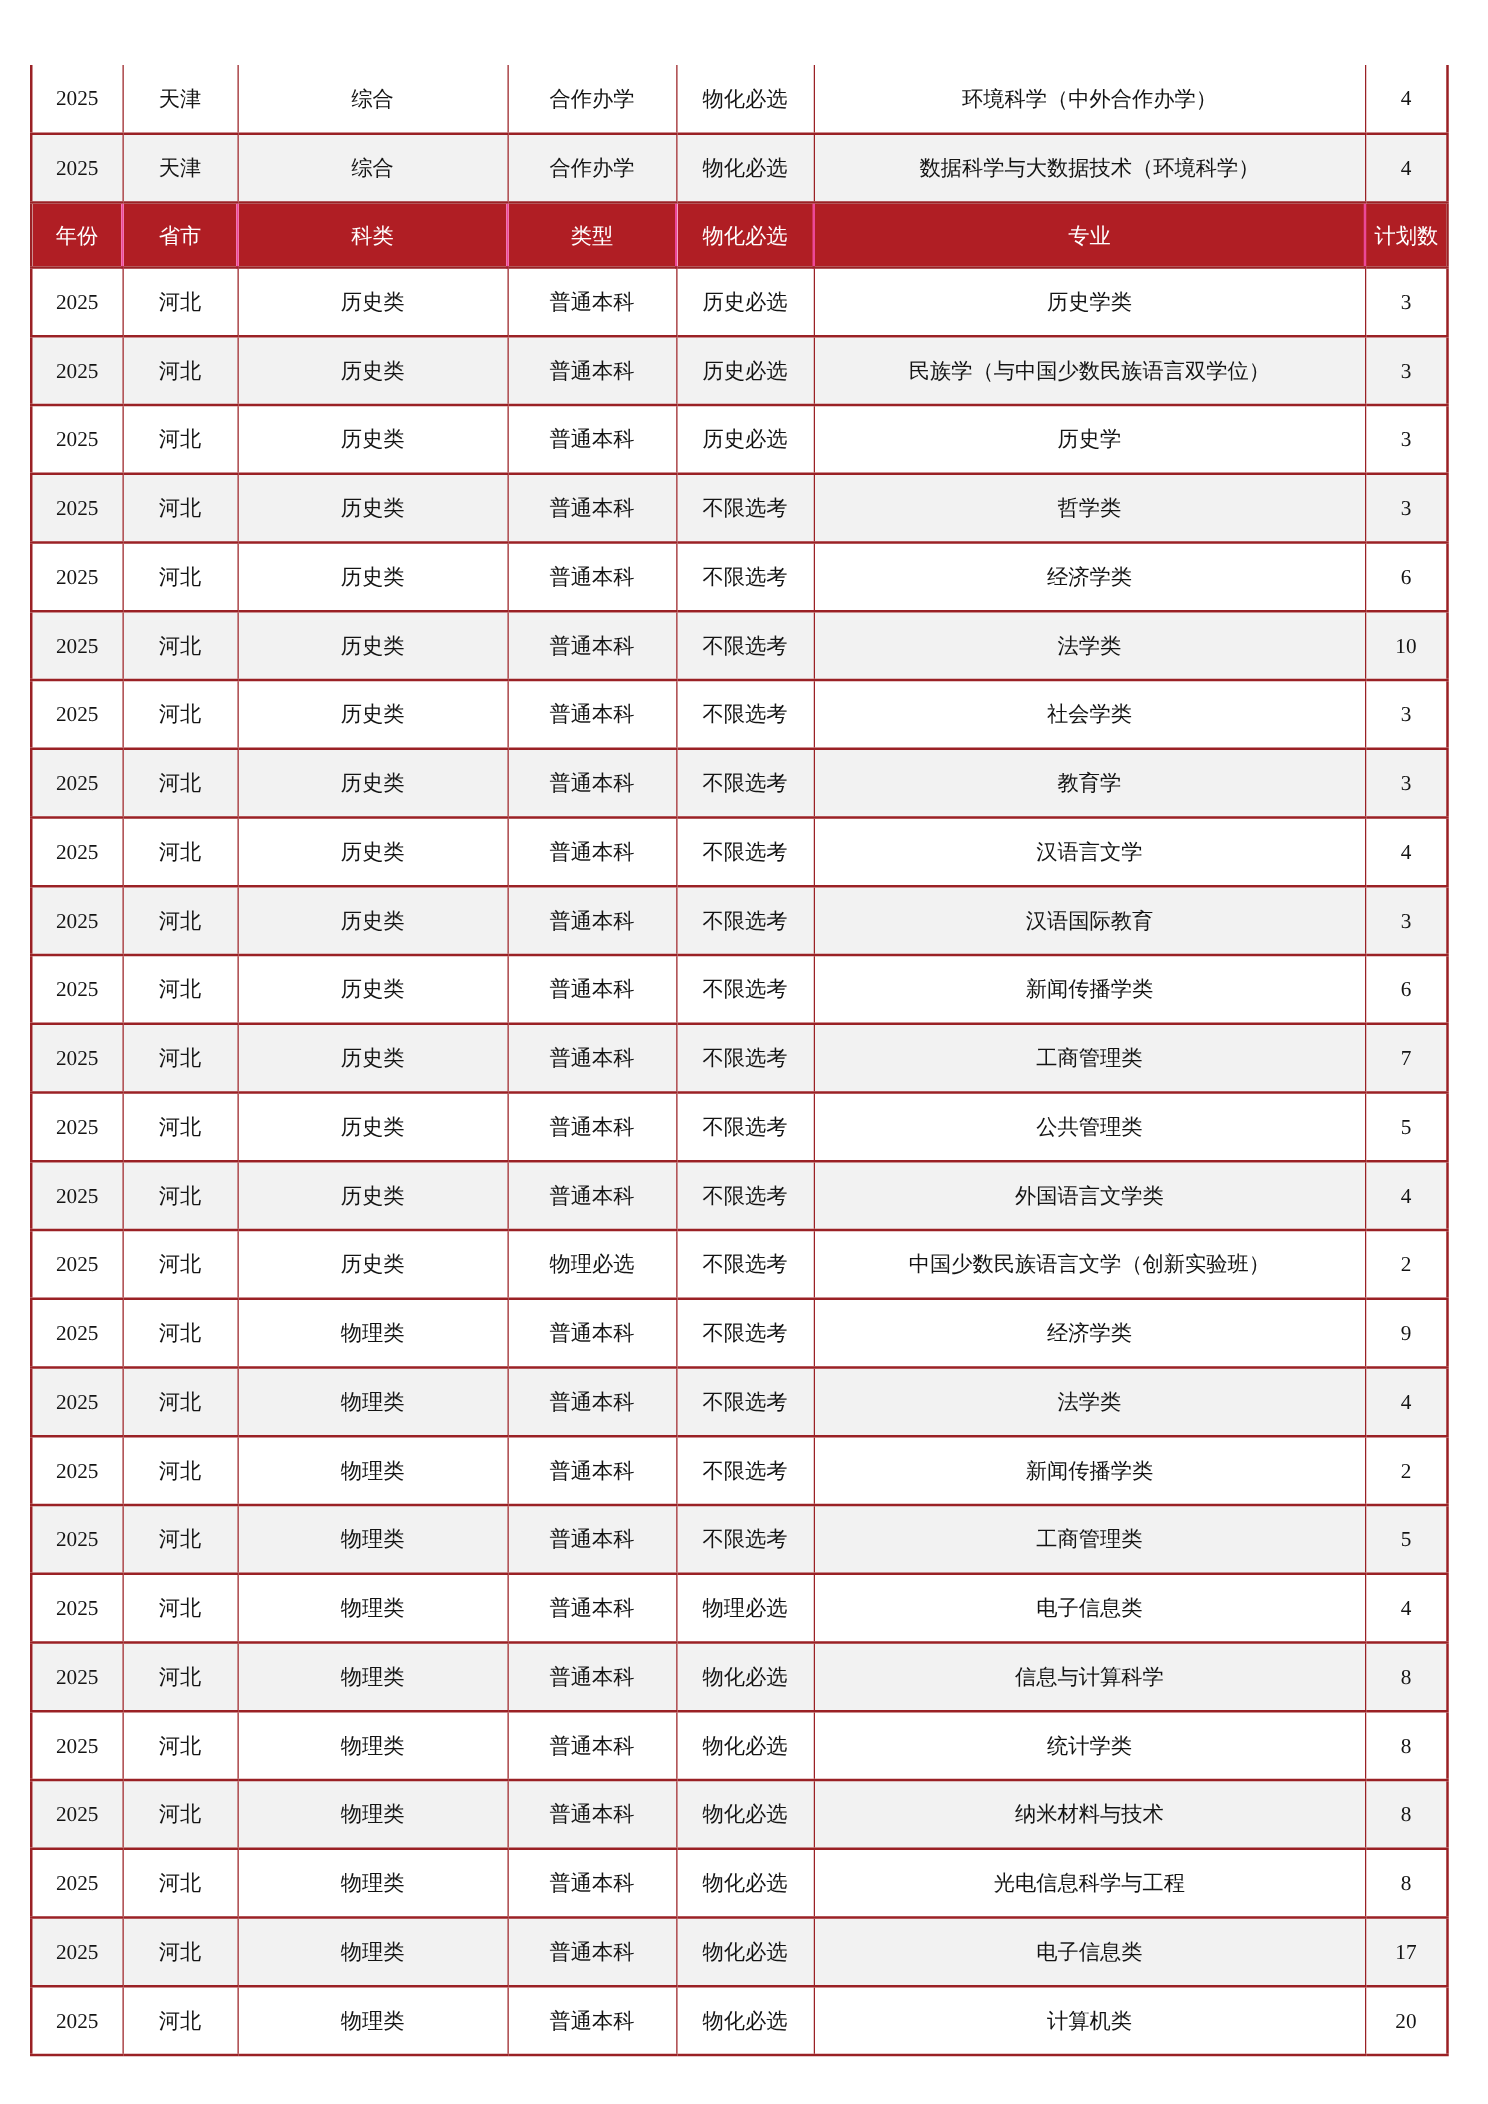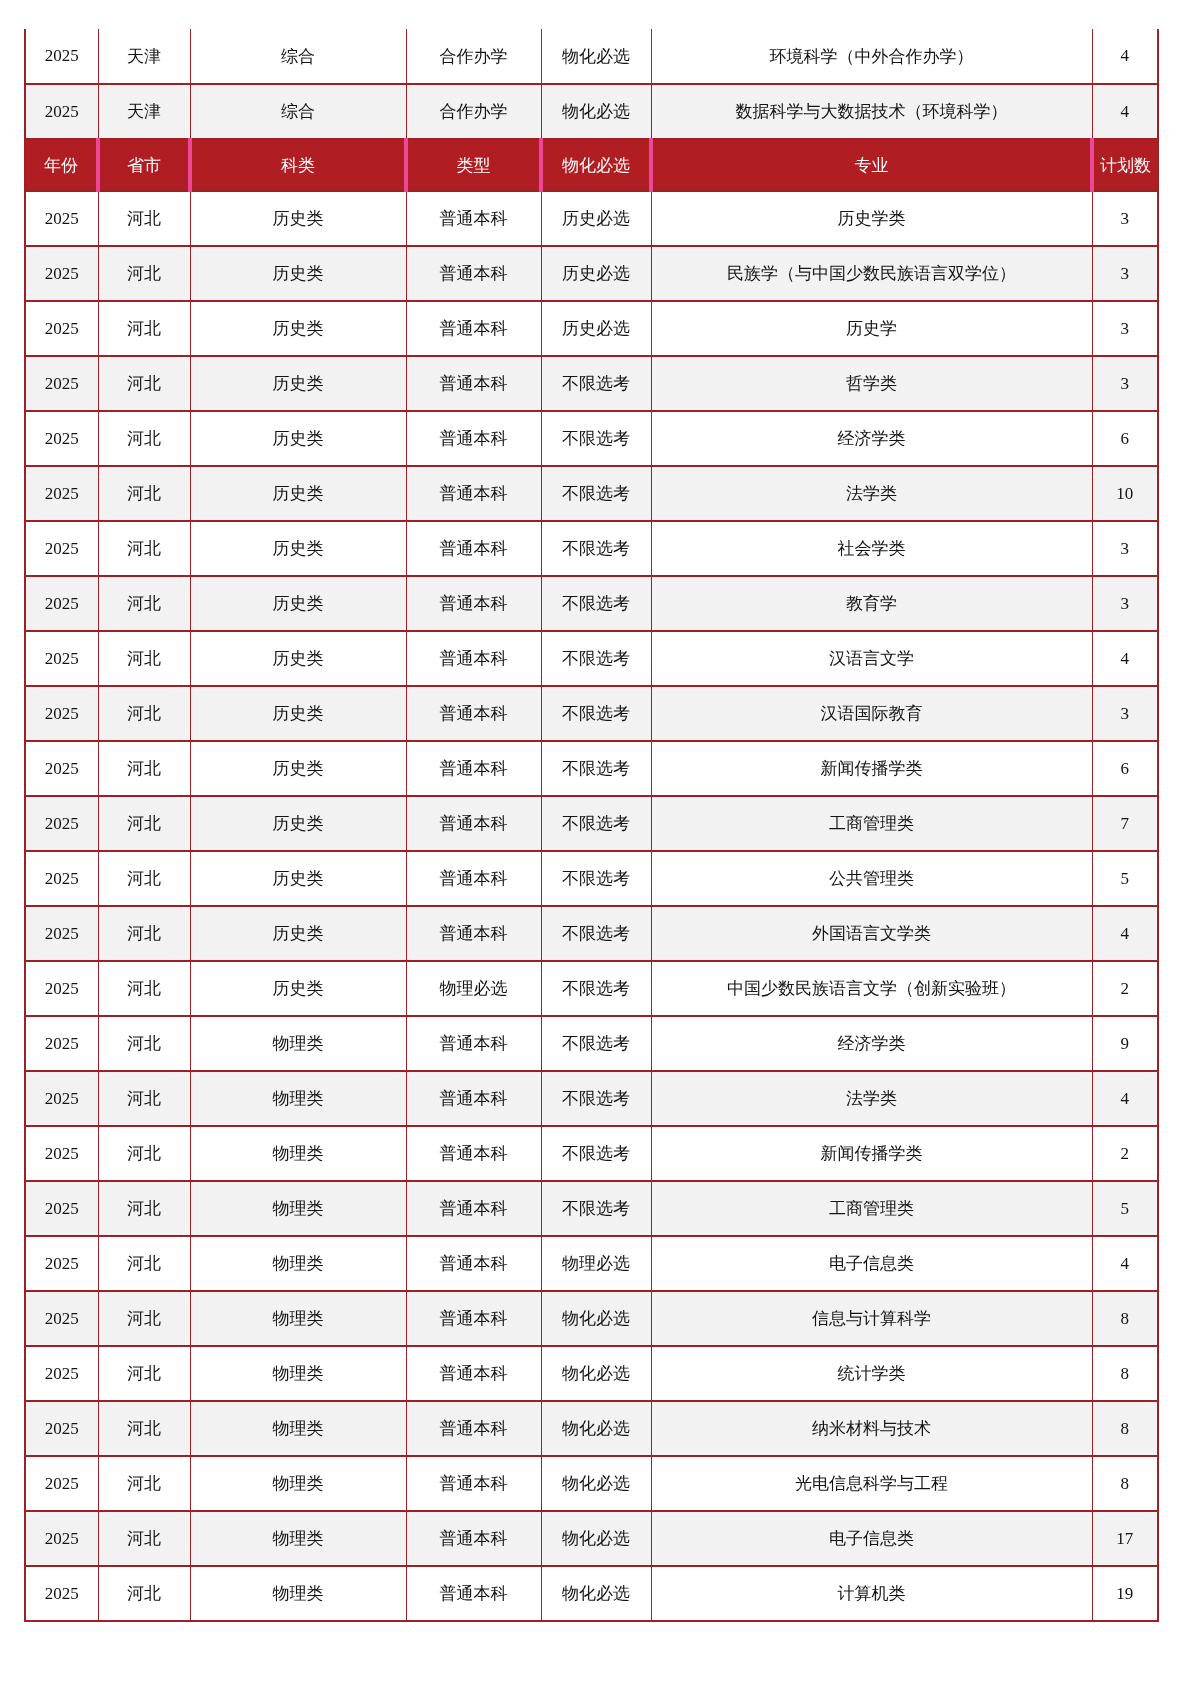--- a/index.html
+++ b/index.html
@@ -9,21 +9,21 @@
     --text:#141414;
     --header-text:#FFFFFF;
   }
   html,body{margin:0;padding:0;background:#FFFFFF;}
   body{
     width:1190px;height:1683px;position:relative;
     font-family:"Liberation Serif","DejaVu Serif",serif;
     color:var(--text);
   }
   .table-wrap{
-    position:absolute;left:24px;top:29px;width:1133px;
+    position:absolute;left:24px;top:52px;width:1133px;
   }
   table{
     border-collapse:collapse;table-layout:fixed;width:100%;
     border-left:2px solid var(--border-red);
     border-right:2px solid var(--border-red);
     border-bottom:2px solid var(--border-red);
   }
   td,th{
     border:2px solid var(--border-red);
     border-left-width:1px;border-right-width:1px;
@@ -32,21 +32,21 @@
     padding:0 4px;overflow:hidden;white-space:nowrap;
   }
   tr.pre{height:56px;}
   tr.data{height:55px;}
   tr.head{height:52px;}
   tr.first td{border-top:none;}
   tr.shaded td{background:var(--stripe);}
   tr.head th{
     background:var(--header-bg);color:var(--header-text);
     border-top-color:var(--header-bg);
-    border-left:2px solid #FFFFFF;border-right:4px solid #ec4899;
+    border-left:2px solid #FFFFFF;border-right:2px solid #ec4899;
     border-bottom-color:var(--border-red);
   }
   tr.head th:first-child{border-left:none;}
   tr.head th:last-child{border-right:none;text-align:center;}
 </style>
 </head>
 <body>
 
 <div class="table-wrap">
   <table>
@@ -312,17 +312,17 @@
     <td>电子信息类</td>
     <td>17</td>
   </tr>
         <tr class="data">
     <td>2025</td>
     <td>河北</td>
     <td>物理类</td>
     <td>普通本科</td>
     <td>物化必选</td>
     <td>计算机类</td>
-    <td>19</td>
+    <td>20</td>
   </tr>
       </tbody>
   </table>
 </div>
 
 </body></html>

